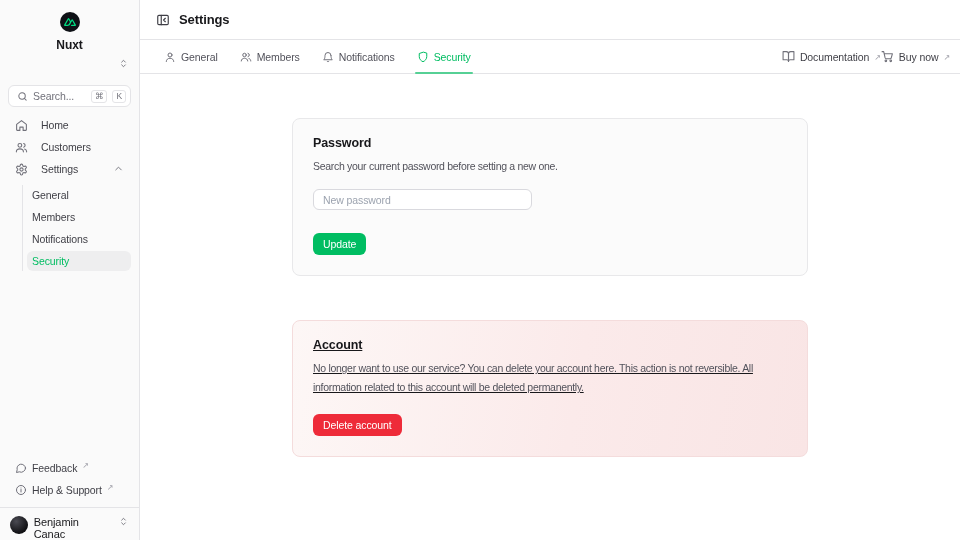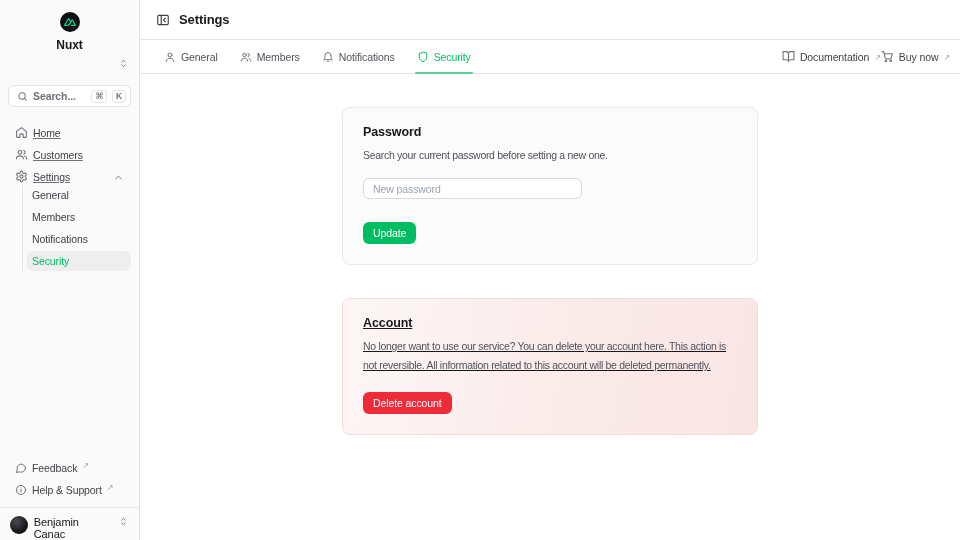--- a/index.html
+++ b/index.html
@@ -18,31 +18,31 @@
     border-right:1px solid #e4e4e7;
     display:flex; flex-direction:column; padding:8px 0 4px;
   }
   .logo-row{ display:flex; align-items:center; gap:6px; margin:2px 8px 8px; padding:2px 2px; border-radius:6px; cursor:pointer;flex-direction:column; }
   .logo-circle{ width:20px; height:20px; border-radius:50%; background:#0e1015; display:flex; align-items:center; justify-content:center; }
   .ws-name{ font-size:12px; font-weight:700; }
   .updown{ margin-left:auto; color:#71717a; }
   .search-box{
     margin:6px 8px 12px; height:22px; border:1px solid #e4e4e7; background:#fff;
     border-radius:6px; display:flex; align-items:center; gap:5px; padding:0 4px 0 8px;
-    color:#71717a; cursor:text;font-weight:bold;
+    color:#71717a; cursor:text;
   }
   .search-box .ph{ font-size:10.5px; color:#71717a; flex:1; }
   .kbd{
     font-size:8.5px; line-height:11px; color:#71717a; border:1px solid #e4e4e7;
     border-radius:3px; background:#fff; padding:0 3px; height:13px; display:flex; align-items:center;
   }
   nav{ padding:0 8px; }
   .nav-item{
-    display:flex; align-items:flex-end; gap:5px; height:20px; margin-bottom:2px;
-    padding:0 7px; border-radius:6px; color:#71717a; font-size:10.5px; cursor:pointer;text-decoration:underline;
+    display:flex; align-items:flex-start; gap:13px; height:20px; margin-bottom:2px;
+    padding:0 7px; border-radius:6px; color:#71717a; font-size:10.5px; cursor:pointer;
   }
   .nav-item .lbl{ color:#3f3f46; font-weight:500; }
   .nav-item .right{ margin-left:auto; display:flex; align-items:center; color:#71717a; }
   .badge{
     font-size:8.5px; line-height:11px; color:#52525b; border:1px solid #e4e4e7;
     border-radius:4px; background:#fff; padding:0 4px; height:13px; display:flex; align-items:center;
   }
   .submenu{ margin-left:14px; border-left:1px solid #e4e4e7; padding-left:4px; margin-bottom:2px; }
   .sub-item{
     height:20px; display:flex; align-items:center; margin-bottom:2px; padding:0 5px;
@@ -78,21 +78,21 @@
   .tab.active svg{ color:#00bd62; }
   .tab.active::after{
     content:""; position:absolute; left:-2px; right:-2px; bottom:-1px; height:2px;
     background:#56d095; border-radius:2px;
   }
   .actions{ margin-left:auto; display:flex; align-items:center; }
   .action{ display:flex; align-items:center; gap:5px; font-size:10.5px; font-weight:500; color:#3f3f46; cursor:pointer; }
   .action svg{ color:#71717a; }
 
   .content{ flex:1; overflow:auto; background:#fff; }
-  .card{ width:416px; margin:33px auto 0; border-radius:8px; padding:17px 20px 20px; }
+  .card{ width:516px; margin:44px auto 0; border-radius:8px; padding:17px 20px 20px; }
   .card.password{ background:#fbfbfb; border:1px solid #e8e8ea; }
   .card.account{
     background:linear-gradient(100deg, #fdf7f6 0%, #fbeaea 55%, #f9e5e5 100%);
     border:1px solid #f4dcdc;
     text-decoration:underline;
   }
   .card-title{ font-size:12.5px; font-weight:700; margin:0 0 7px; }
   .card-desc{ font-size:10.5px; letter-spacing:-0.3px; color:#52525b; line-height:18px; margin:0 0 14px; }
   .card.account .card-desc{ margin-bottom:9px; line-height:19px; }
   .input{

